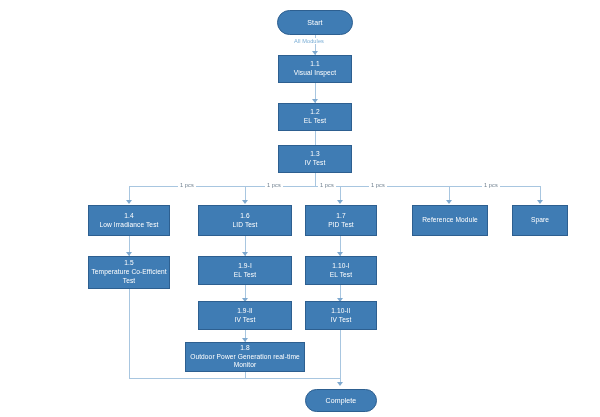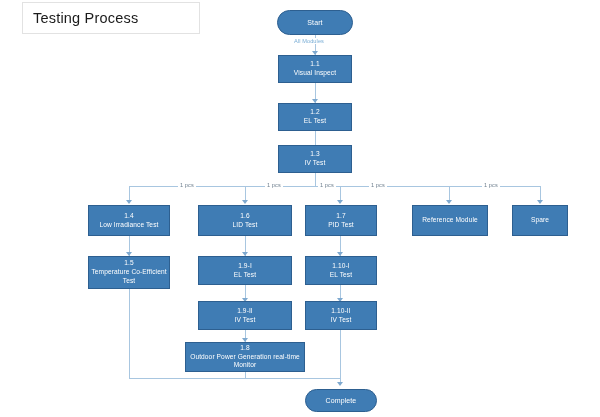--- a/index.html
+++ b/index.html
@@ -84,23 +84,20 @@
     white-space: nowrap;
     letter-spacing: 0.1px;
   }
   .edge-label.blue { color: #7aaed6; }
 </style>
 </head>
 <body>
 
 <div id="canvas">
 
-  <div class="title-box">
-    <span class="title-text">Testing Process</span>
-  </div>
 
   <div class="node terminator" style="left:277px; top:10px; width:76px; height:25px;">
     <span class="lbl">Start</span>
   </div>
 
   <div class="vline" style="left:315px; top:35px; height:20px;"></div>
   <div class="edge-label blue" style="left:292px; top:38px;">All Modules</div>
   <div class="arrow" style="left:311.5px; top:51px;"></div>
 
   <div class="node" style="left:278px; top:55px; width:74px; height:28px;">

